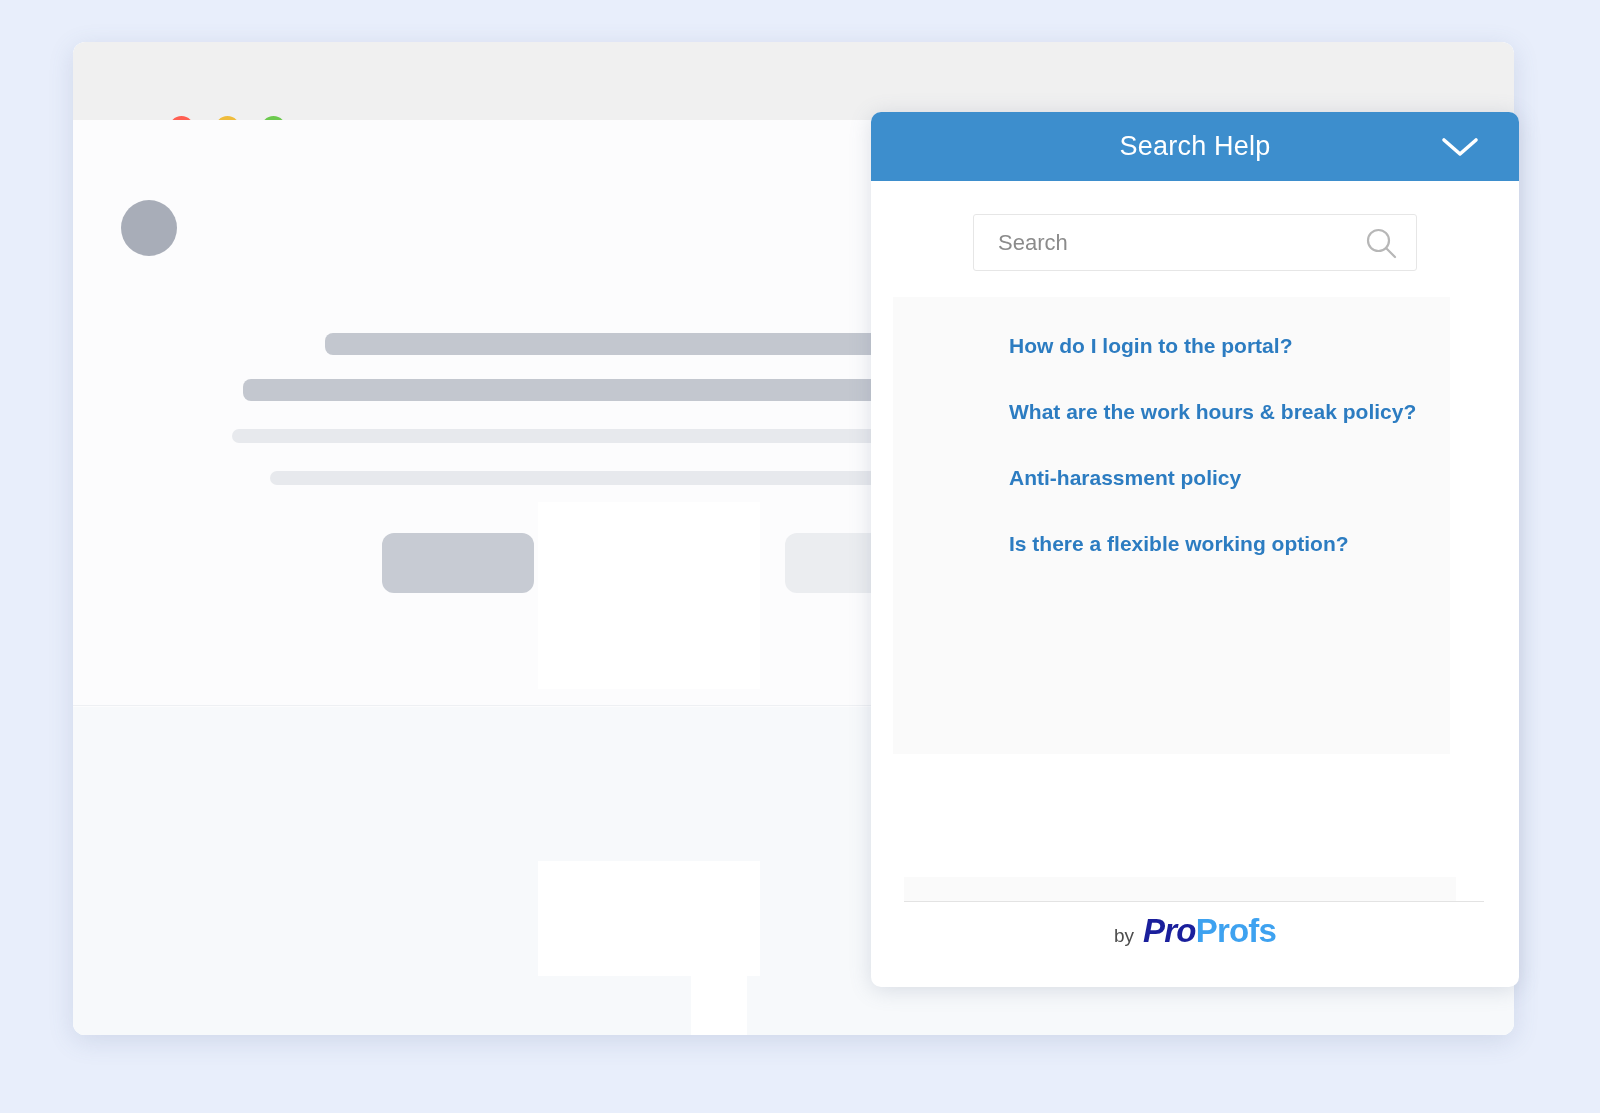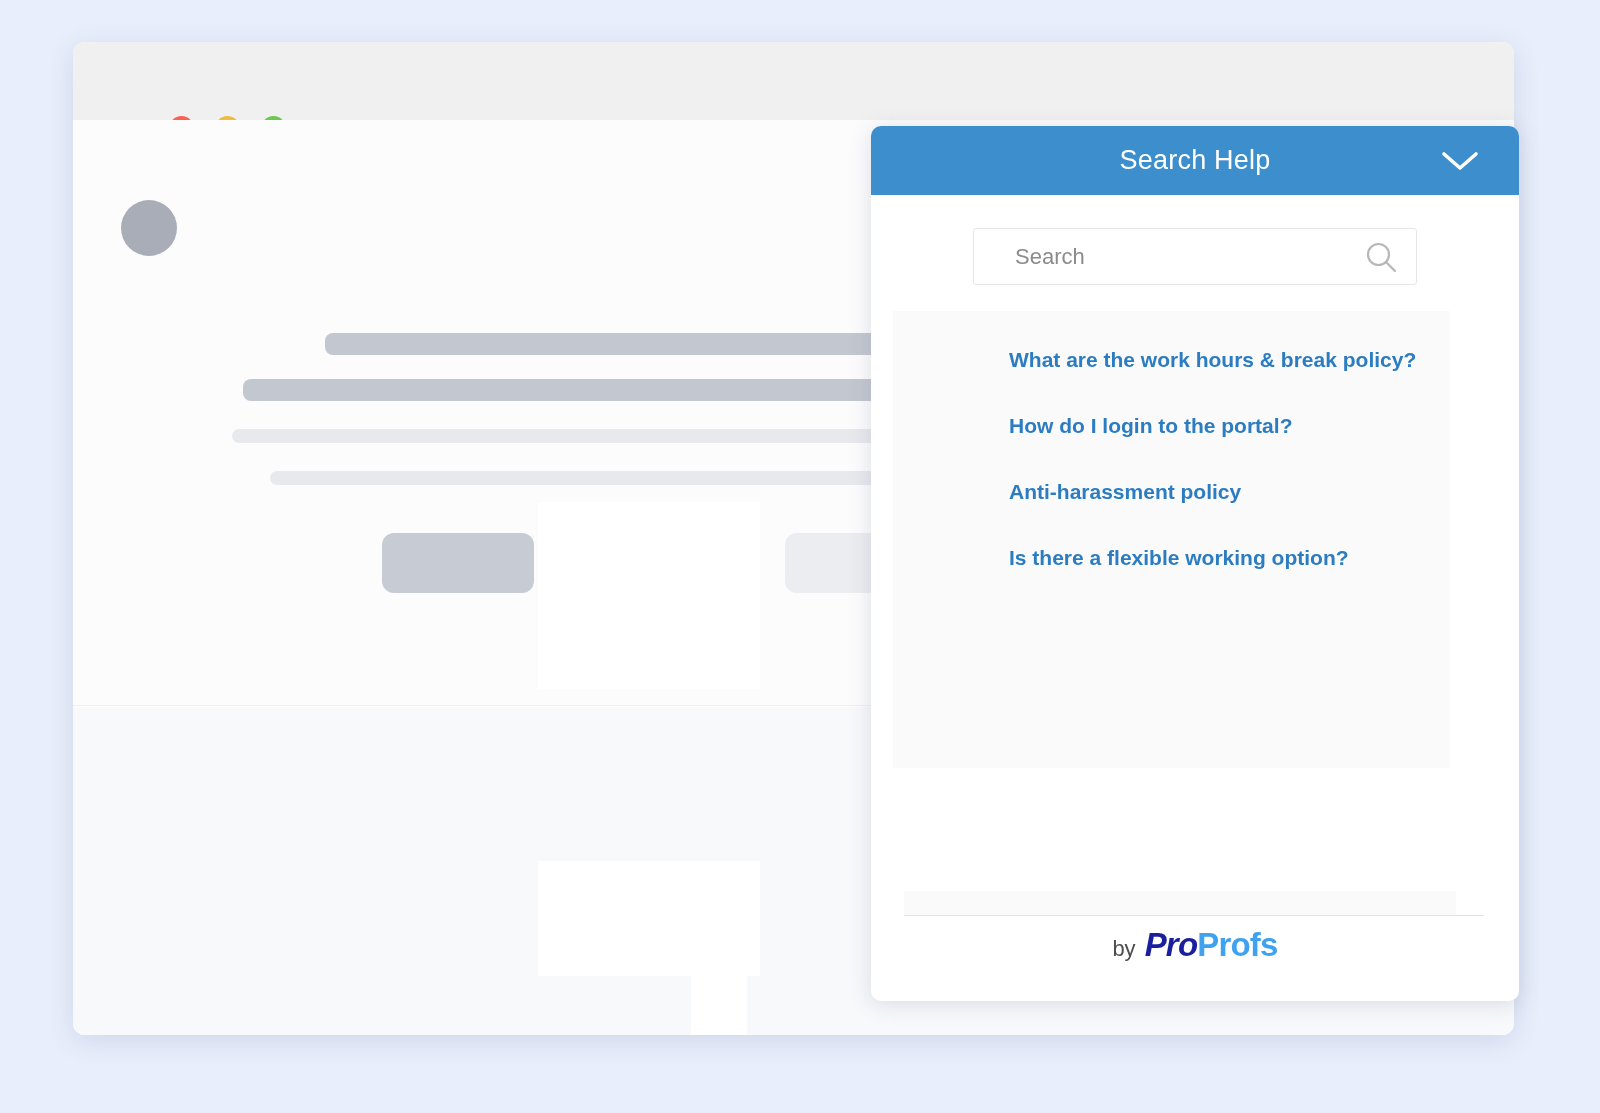--- a/index.html
+++ b/index.html
@@ -100,21 +100,21 @@
 
   .white-mask { position: absolute; background: #ffffff; }
   .mask-a { left: 465px; top: 382px; width: 222px; height: 187px; }
   .mask-b { left: 465px; top: 741px; width: 222px; height: 115px; }
   .mask-c { left: 618px; top: 819px; width: 56px; height: 138px; }
 
   
   .help-panel {
     position: absolute;
     left: 871px;
-    top: 126px;
+    top: 112px;
     width: 648px;
     height: 875px;
     background: #ffffff;
     border-radius: 10px;
     box-shadow: 0 3px 22px rgba(90, 105, 135, 0.20);
     overflow: hidden;
   }
 
   .panel-header {
     position: relative;
@@ -151,21 +151,20 @@
   }
 
   .search-box {
     position: relative;
     height: 57px;
     border: 1px solid #e6e6e6;
     border-radius: 3px;
     background: #ffffff;
     display: flex;
     align-items: center;
-    padding-left: 17px;
   }
 
   .search-input {
     flex: 1;
     border: none;
     outline: none;
     background: transparent;
     font-family: "Liberation Sans", sans-serif;
     font-size: 22px;
     color: #4a4a4a;
@@ -231,21 +230,21 @@
     position: absolute;
     left: 0;
     top: 800px;
     width: 100%;
     display: flex;
     align-items: baseline;
     justify-content: center;
     gap: 9px;
   }
   .brand-by {
-    font-size: 22px;
+    font-size: 19px;
     color: #4d4d4d;
     font-weight: 400;
   }
   .brand-name {
     font-size: 33px;
     font-weight: bold;
     letter-spacing: -0.8px;
   }
   .brand-pro   { color: #1a1f9c; font-style: italic; }
   .brand-profs { color: #3ea2f0; text-align: right; }
@@ -310,22 +309,22 @@
       <span class="search-icon">
         <svg width="34" height="34" viewBox="0 0 34 34" fill="none" aria-hidden="true">
           <circle cx="14.5" cy="14.5" r="10.5" stroke="#b7b7b7" stroke-width="2.2"></circle>
           <line x1="22" y1="22" x2="31" y2="31" stroke="#b7b7b7" stroke-width="2.2" stroke-linecap="round"></line>
         </svg>
       </span>
     </div>
   </div>
 
   <div class="faq-list">
+    <a class="faq-link" href="#">How do I login to the portal?</a>
     <a class="faq-link" href="#">What are the work hours &amp; break policy?</a>
-    <a class="faq-link" href="#">How do I login to the portal?</a>
     <a class="faq-link" href="#">Anti-harassment policy</a>
     <a class="faq-link" href="#">Is there a flexible working option?</a>
   </div>
 
   <div class="footer-gray-bar"></div>
   <div class="footer-divider"></div>
 
   <div class="brand-row">
     <span class="brand-by">by</span>
     <span class="brand-name"><span class="brand-pro">Pro</span><span class="brand-profs">Profs</span></span>

